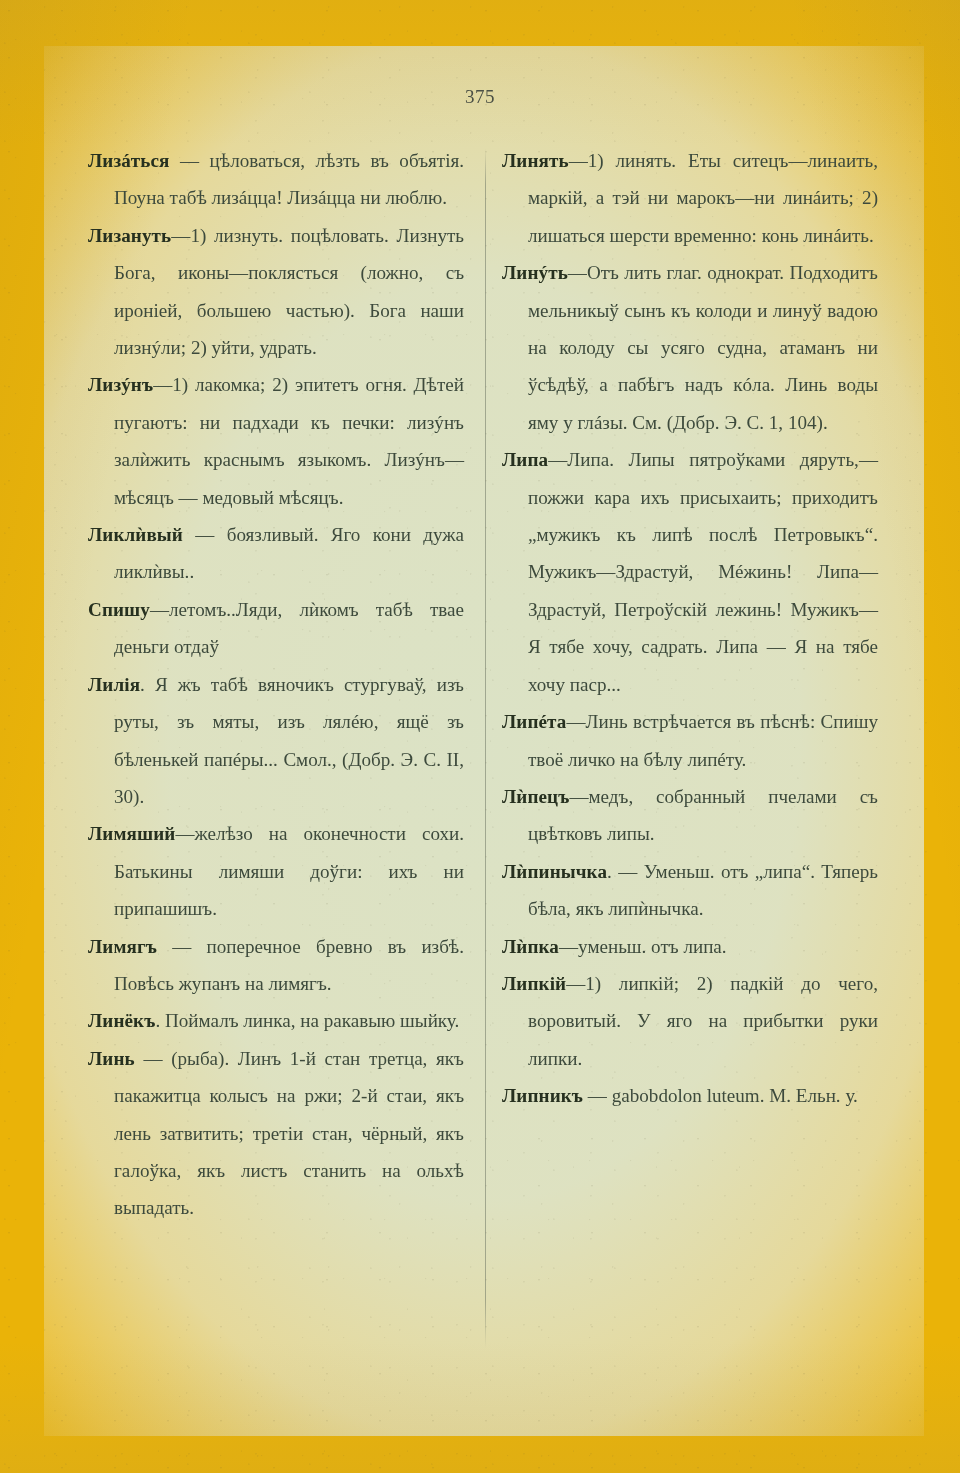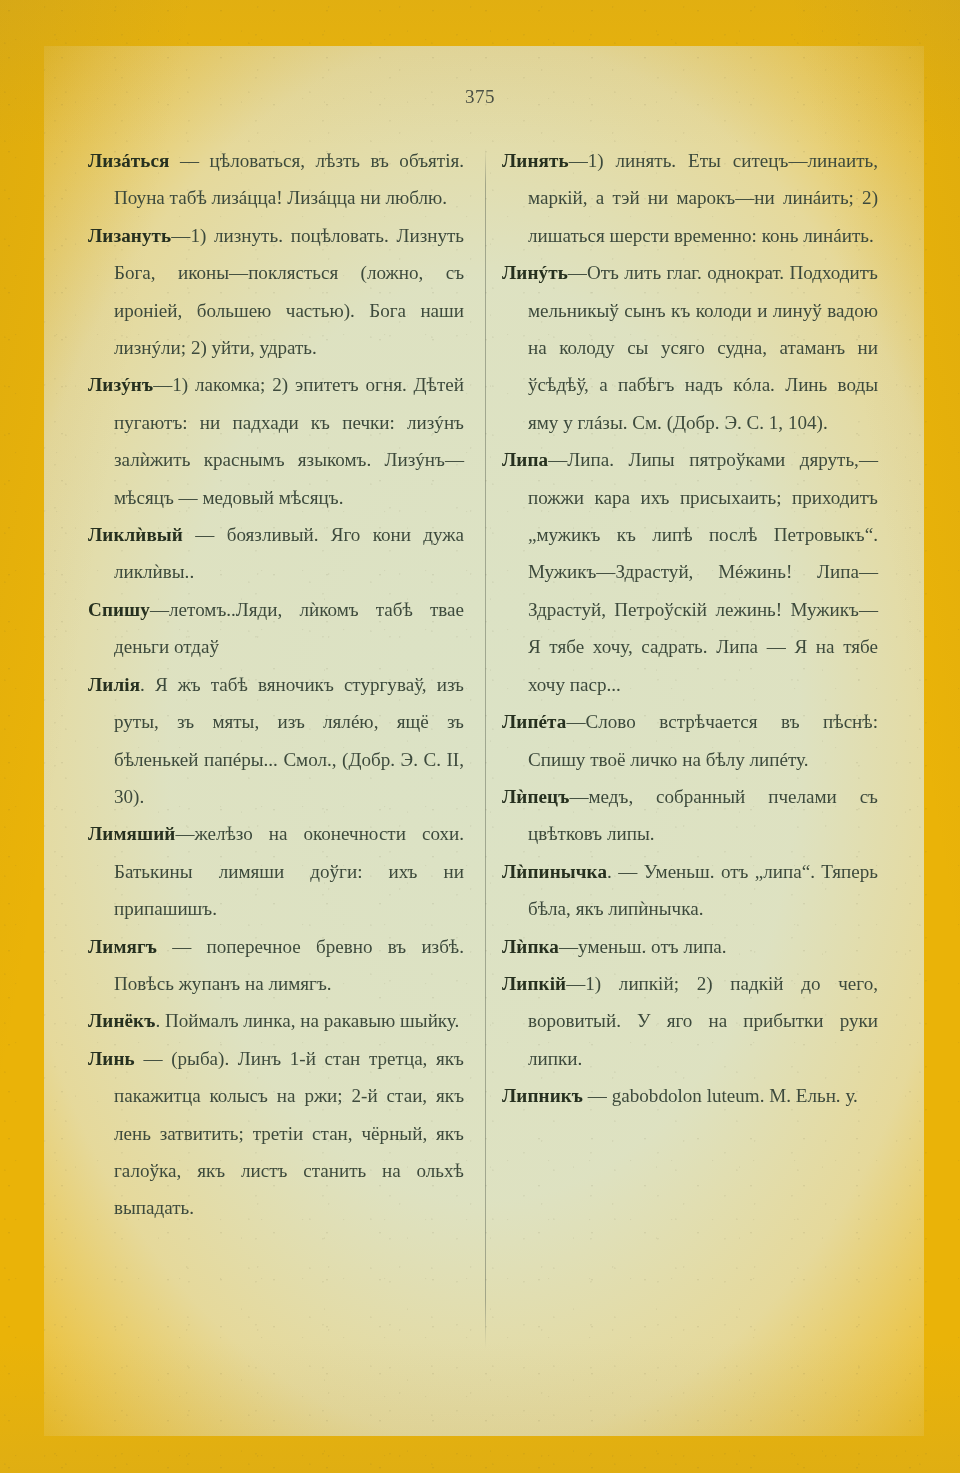--- a/index.html
+++ b/index.html
@@ -154,21 +154,21 @@
         <p class="entry j1"><span class="hw">Лилія</span><span class="def">. Я жъ табѣ вяночикъ стургуваў, изъ руты, зъ мяты, изъ лялéю, ящё зъ бѣленькей папéры... Смол., (Добр. Э. С. II, 30).</span></p>
         <p class="entry j3"><span class="hw">Лимяший</span><span class="def">—желѣзо на оконечности сохи. Батькины лимяши доўги: ихъ ни припашишъ.</span></p>
         <p class="entry j2"><span class="hw">Лимягъ</span><span class="def"> — поперечное бревно въ избѣ. Повѣсь жупанъ на лимягъ.</span></p>
         <p class="entry j1"><span class="hw">Линёкъ</span><span class="def">. Поймалъ линка, на ракавыю шыйку.</span></p>
         <p class="entry j2"><span class="hw">Линь</span><span class="def"> — (рыба). Линъ 1-й стан третца, якъ пакажитца колысъ на ржи; 2-й стаи, якъ лень затвитить; третіи стан, чёрный, якъ галоўка, якъ листъ станить на ольхѣ выпадать.</span></p>
       </div>
     <div class="col right" id="col-right">
         <p class="entry j1"><span class="hw">Линять</span><span class="def">—1) линять. Еты ситецъ—линаить, маркій, а тэй ни марокъ—ни линáить; 2) лишаться шерсти временно: конь линáить.</span></p>
         <p class="entry j2"><span class="hw">Линýть</span><span class="def">—Отъ лить глаг. однократ. Подходитъ мельникыў сынъ къ колоди и линуў вадою на колоду сы усяго судна, атаманъ ни ўсѣдѣў, а пабѣгъ надъ кóла. Линь воды яму у глáзы. См. (Добр. Э. С. 1, 104).</span></p>
         <p class="entry j3"><span class="hw">Липа</span><span class="def">—Липа. Липы пятроўками дяруть,—пожжи кара ихъ присыхаить; приходитъ „мужикъ къ липѣ послѣ Петровыкъ“. Мужикъ—Здрастуй, Méжинь! Липа—Здрастуй, Петроўскій лежинь! Мужикъ—Я тябе хочу, садрать. Липа — Я на тябе хочу паср...</span></p>
-        <p class="entry j1"><span class="hw">Липéта</span><span class="def">—Слово встрѣчается въ пѣснѣ: Спишу твоё личко на бѣлу липéту.</span></p>
+        <p class="entry j1"><span class="hw">Липéта</span><span class="def">—Линь встрѣчается въ пѣснѣ: Спишу твоё личко на бѣлу липéту.</span></p>
         <p class="entry j2"><span class="hw">Лѝпецъ</span><span class="def">—медъ, собранный пчелами съ цвѣтковъ липы.</span></p>
         <p class="entry j1"><span class="hw">Лѝпинычка</span><span class="def">. — Уменьш. отъ „липа“. Тяперь бѣла, якъ липѝнычка.</span></p>
         <p class="entry j2"><span class="hw">Лѝпка</span><span class="def">—уменьш. отъ липа.</span></p>
         <p class="entry j3"><span class="hw">Липкій</span><span class="def">—1) липкій; 2) падкій до чего, воровитый. У яго на прибытки руки липки.</span></p>
         <p class="entry j1"><span class="hw">Липникъ</span><span class="def"> — gabobdolon luteum. М. Ельн. у.</span></p>
       </div>
   </div>
 
 </div>
 

